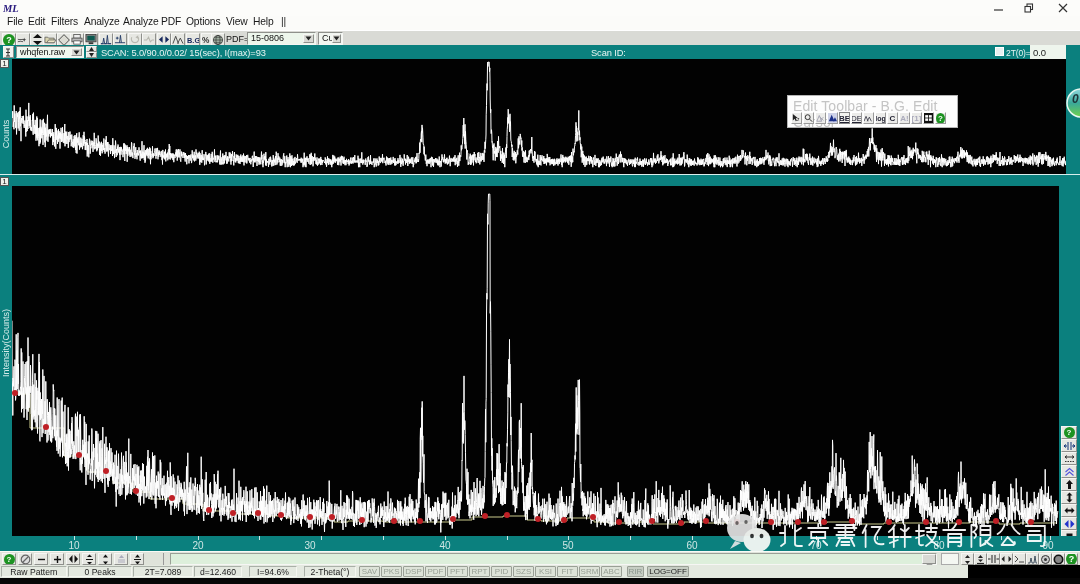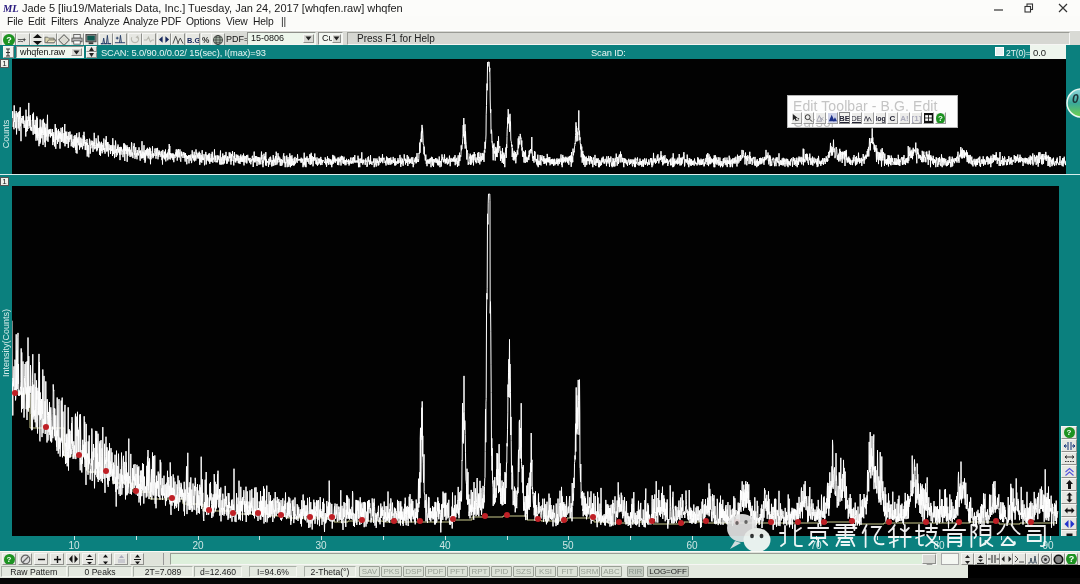--- a/index.html
+++ b/index.html
@@ -22,21 +22,20 @@
 .combo{position:absolute;background:#edf6ec;border:1px solid;border-color:#8f908c #f6f6f4 #f6f6f4 #8f908c;font-size:9px;color:#111}
 .cary{position:absolute;right:1px;top:1px;bottom:1px;width:11px;background:#d8d9d4;border:1px solid;border-color:#f6f6f4 #8f908c #8f908c #f6f6f4;display:flex;align-items:center;justify-content:center}
 .cary svg{display:block}
 </style></head>
 <body>
 
 <div class="abs" id="title">
  <svg class="abs" style="left:3px;top:2px" width="19" height="12" viewBox="0 0 19 12">
       <text x="0" y="10" font-size="10.5" font-weight="bold" font-style="italic" fill="#2a1b7e" font-family="Liberation Serif">ML</text>
     </svg>
- <span class="abs" style="left:22px;top:2px">Jade 5 [liu19/Materials Data, Inc.] Tuesday, Jan 24, 2017 [whqfen.raw] whqfen</span>
  <svg class="abs" style="left:992px;top:3px" width="80" height="10" viewBox="0 0 80 10">
   <path d="M2 7 H11" stroke="#333" stroke-width="1.2" fill="none"></path>
   <rect x="35" y="1" width="5.5" height="5.5" fill="none" stroke="#333" stroke-width="1.1"></rect>
       <rect x="33" y="3.5" width="5.5" height="5.5" fill="#fdfdfd" stroke="#333" stroke-width="1.1"></rect>
   <path d="M67 1 L75 9 M75 1 L67 9" stroke="#333" stroke-width="1.2"></path>
  </svg>
 </div>
 
 <div class="abs" id="menu">
  <span class="abs" style="left:7px">File</span>
@@ -148,21 +147,20 @@
  <div class="combo" style="left:247px;top:1px;width:69px;height:13px;line-height:11px;padding-left:3px">15-0806<span class="cary">
         <svg width="7" height="5" viewBox="0 0 7 5">
           <path d="M0.5 0.5 L6.5 0.5 L3.5 4.5 Z" fill="#222"></path>
         </svg>
       </span></div>
  <div class="combo" style="left:318px;top:1px;width:25px;height:13px;line-height:11px;padding-left:3px;background:#f2f6f1">Cu<span class="cary" style="width:9px">
         <svg width="7" height="5" viewBox="0 0 7 5">
           <path d="M0.5 0.5 L6.5 0.5 L3.5 4.5 Z" fill="#222"></path>
         </svg>
       </span></div>
- <div class="abs" style="left:347px;top:1px;width:723px;height:13px;border:1px solid;border-color:#9a9b96 #f6f6f4 #f6f6f4 #9a9b96;background:#d6d7d2;font-size:10px;color:#222;padding:0 0 0 9px;line-height:12px">Press F1 for Help</div>
 </div>
 
 <div class="abs" id="scan">
  <div class="b3d" style="left:3px;top:1px;width:11px;height:12px;background:#f2f2ee">
       <svg width="7" height="9" viewBox="0 0 7 9">
         <path d="M1 1 H5 M3 1 V8 M1 8 H5 M1 4.5 H5" stroke="#333" stroke-width="1"></path>
       </svg>
     </div>
  <div class="combo" style="left:16px;top:1px;width:68px;height:12px;line-height:10px;padding-left:3px;background:#f0f8ef">whqfen.raw<span class="cary">
         <svg width="7" height="5" viewBox="0 0 7 5">
@@ -380,21 +378,21 @@
     <div class="tick" style="left:630px"></div>
     <div class="tick" style="left:692px"></div>
     <div class="tick" style="left:754px"></div>
     <div class="tick" style="left:816px"></div>
     <div class="tick" style="left:877px"></div>
     <div class="tick" style="left:939px"></div>
     <div class="tick" style="left:1001px"></div>
     <div class="tick" style="left:1050px"></div>
     <div class="xlab" style="left:64px">10</div>
     <div class="xlab" style="left:188px">20</div>
-    <div class="xlab" style="left:311px">30</div>
+    <div class="xlab" style="left:300px">30</div>
     <div class="xlab" style="left:435px">40</div>
     <div class="xlab" style="left:558px">50</div>
     <div class="xlab" style="left:682px">60</div>
     <div class="xlab" style="left:806px">70</div>
     <div class="xlab" style="left:929px">80</div>
     <div class="xlab" style="left:1038px">90</div>
 </div>
 
 <svg class="abs" style="left:0;top:186px;pointer-events:none" width="1080" height="365" viewBox="0 186 1080 365">
  <g opacity="0.95">

